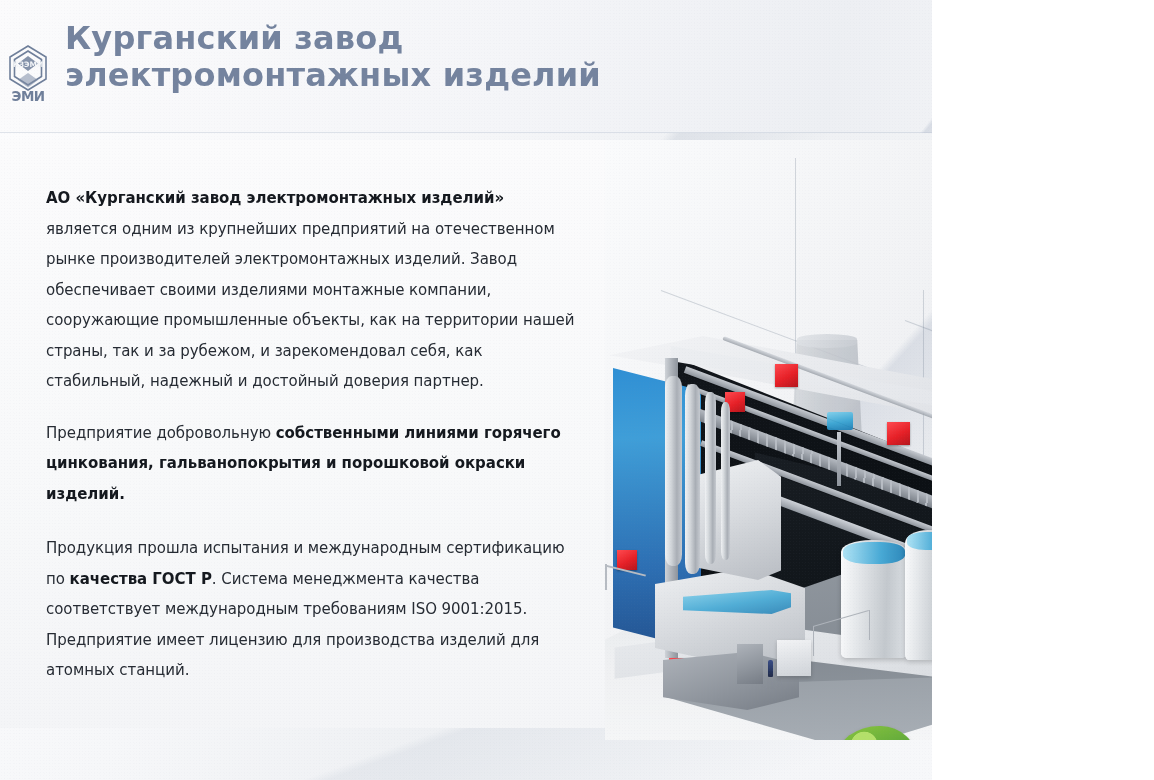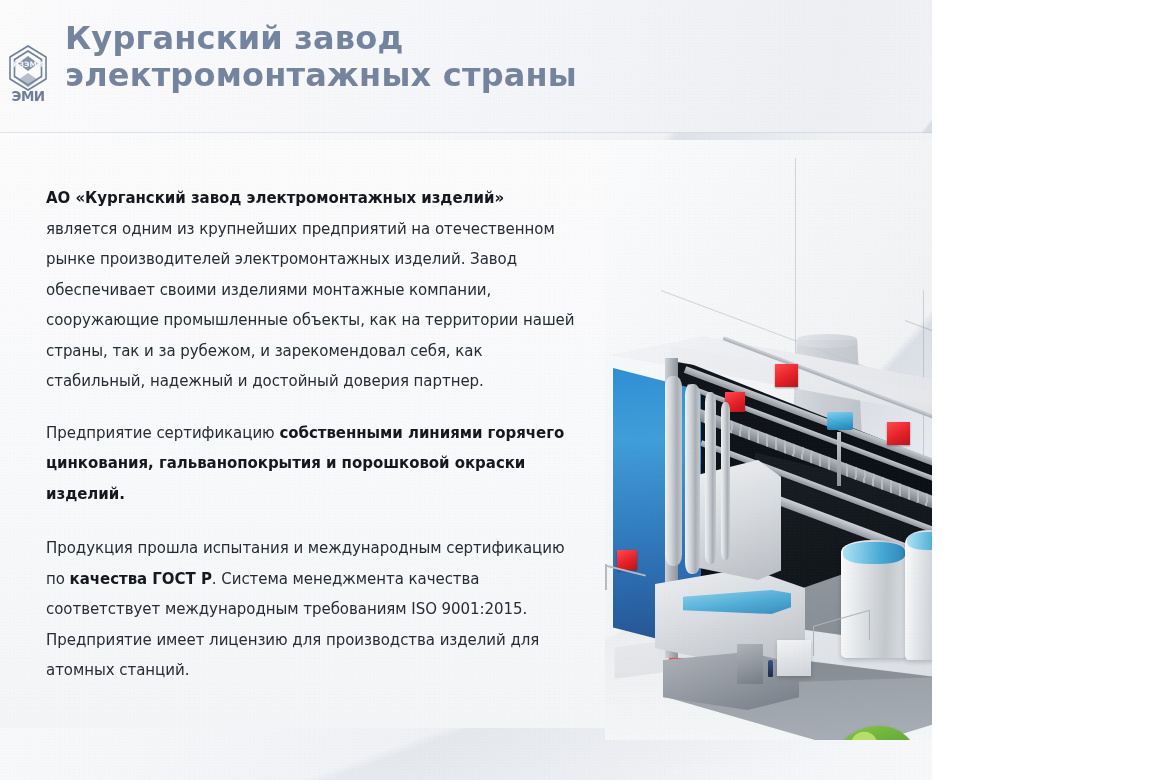--- a/index.html
+++ b/index.html
@@ -317,29 +317,29 @@
         </g>
         <path d="M23 13 L33 20.5 L23 28 L13 20.5 Z" fill="#6f7f9a" opacity=".85"></path>
         <path d="M23 30 L33 37 L23 44.5 L13 37 Z" fill="#7e8da6" opacity=".55"></path>
         <text x="23" y="23.5" text-anchor="middle" font-family="DejaVu Sans, sans-serif" font-size="7.5" font-weight="700" fill="#f2f4f7">КЗЭМИ</text>
         <text x="23" y="58" text-anchor="middle" font-family="DejaVu Sans, sans-serif" font-size="13.5" font-weight="700" fill="#6f7f9a" letter-spacing="-0.6">ЭМИ</text>
       </svg>
     </div>
 
     <div class="title-block">
       <div class="title-line">Курганский завод</div>
-      <div class="title-line">электромонтажных страны</div>
+      <div class="title-line">электромонтажных изделий</div>
     </div>
   </div>
 
   <div class="content-panel"></div>
 
   <div class="text-col">
     <p class="para p1"><b>АО «Курганский завод электромонтажных изделий»</b><span> является одним из крупнейших предприятий на отечественном рынке производителей электромонтажных изделий. Завод обеспечивает своими изделиями монтажные компании, сооружающие промышленные объекты, как на территории нашей страны, так и за рубежом, и зарекомендовал себя, как стабильный, надежный и достойный доверия партнер.</span></p>
-    <p class="para p2"><span>Предприятие сертификацию </span><b>собственными линиями горячего цинкования, гальванопокрытия и порошковой окраски изделий.</b></p>
+    <p class="para p2"><span>Предприятие добровольную </span><b>собственными линиями горячего цинкования, гальванопокрытия и порошковой окраски изделий.</b></p>
     <p class="para p3"><span>Продукция прошла испытания и международным сертификацию по </span><b>качества ГОСТ Р</b><span>. Система менеджмента качества соответствует международным требованиям ISO 9001:2015. Предприятие имеет лицензию для производства изделий для атомных станций.</span></p>
   </div>
 
   <div class="illus">
     <div class="illus-bg"></div>
     <div class="illus-sheen"></div>
     <div class="illus-sheen2"></div>
 
     <div class="guide" style="left:190px; top:18px; width:1px; height:250px;"></div>
     <div class="guide" style="left:318px; top:150px; width:1px; height:185px;"></div>

